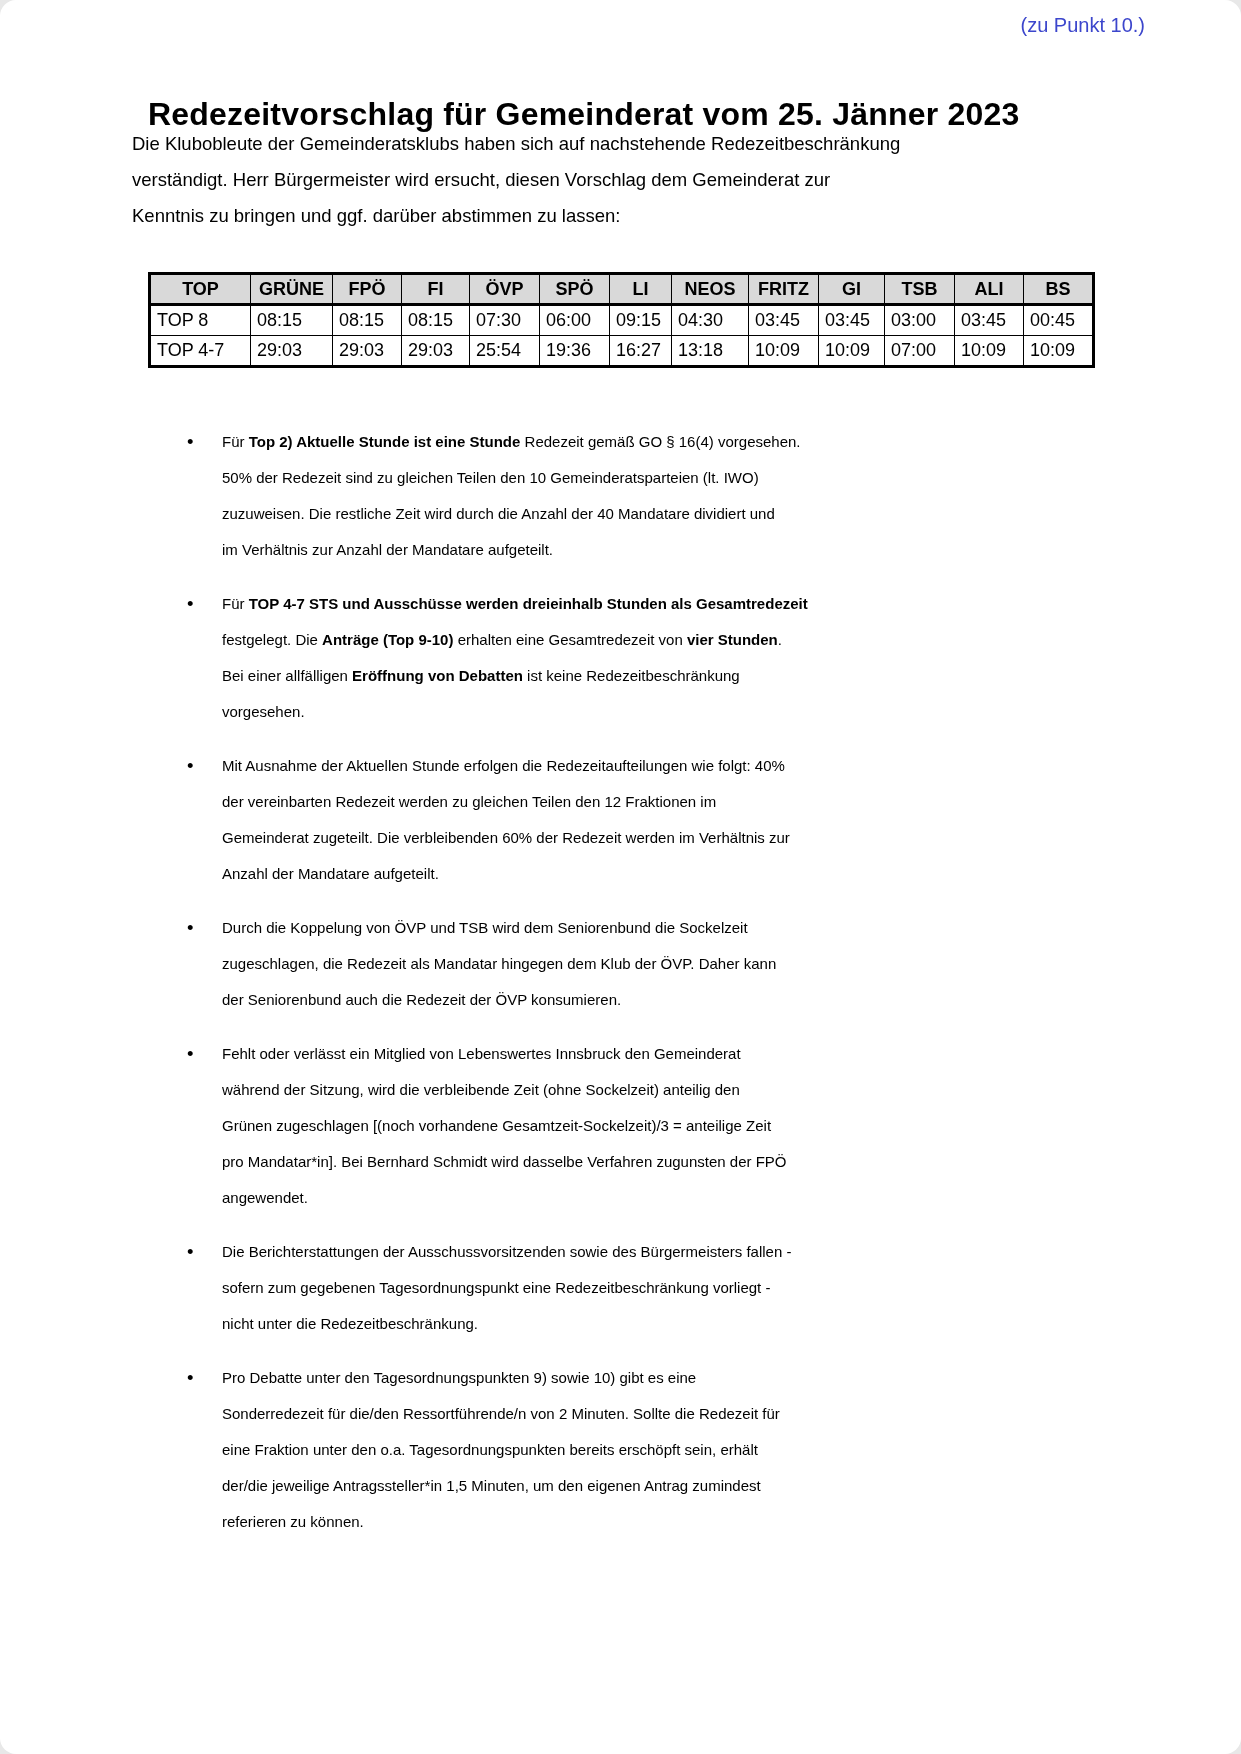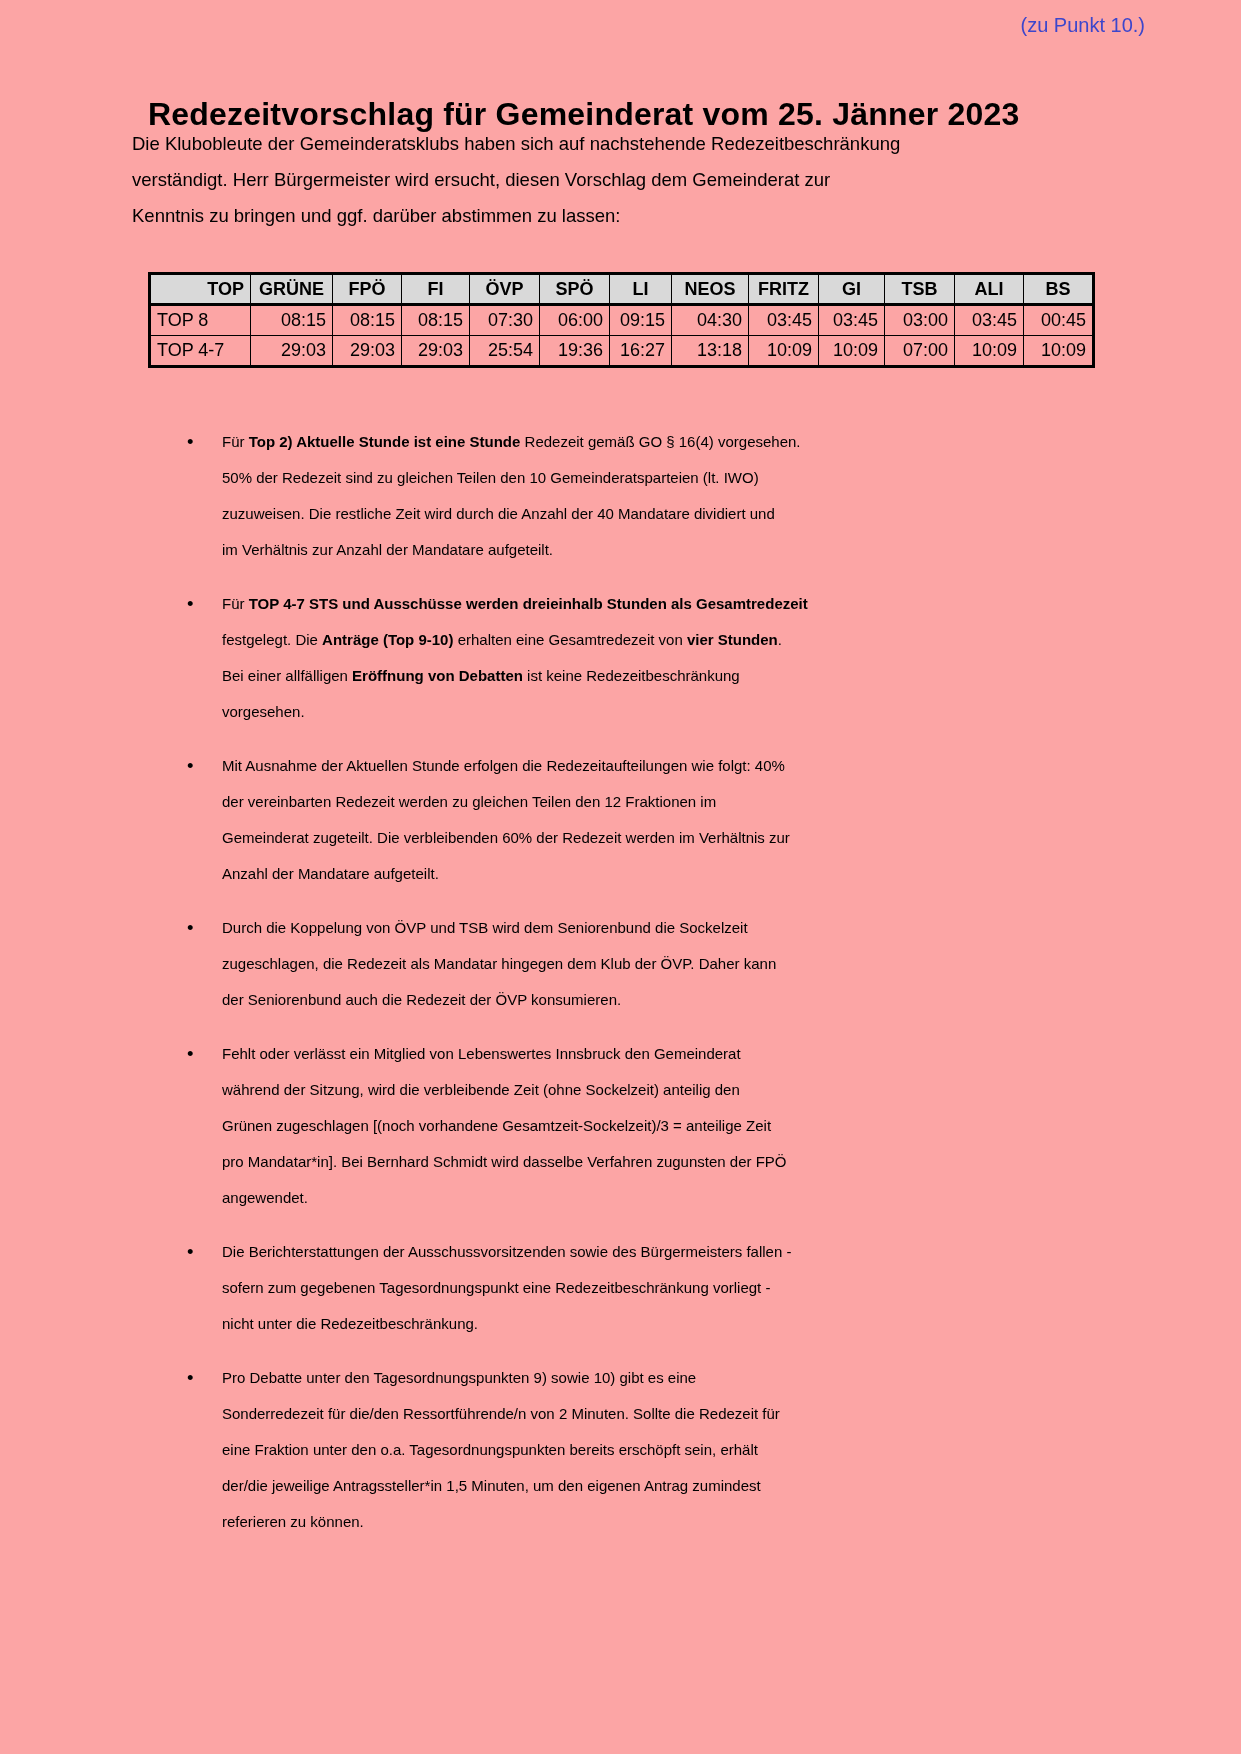--- a/index.html
+++ b/index.html
@@ -1,23 +1,24 @@
 <!DOCTYPE html>
 <html><head>
 <meta charset="utf-8">
 <style>
   html,body { margin:0; padding:0; background:#e8e8e8; }
   .page {
     position:relative;
     width:1241px; height:1754px;
-    background:#fca5a5;
+    background:#ffffff;
     font-family:"Liberation Sans", sans-serif;
     color:#000000;
     margin:0 auto;
     overflow:hidden;
+    border-radius:16px;
   }
   .header-note {
     position:absolute;
     top:14px; right:96px;
     font-size:20px;
     color:#3C46CC;
     white-space:nowrap;
   }
   .title {
     position:absolute;
@@ -52,22 +53,22 @@
     overflow:hidden;
     white-space:nowrap;
     box-sizing:border-box;
   }
   table.times thead th {
     background:#D9D9D9;
     font-weight:bold;
     text-align:center;
     border-bottom:3px solid #000;
   }
-  table.times thead th.first { text-align:right; }
-  table.times td { text-align:right; font-variant-numeric:tabular-nums; }
+  table.times thead th.first { text-align:center; }
+  table.times td { font-variant-numeric:tabular-nums; }
   table.times td.row-label { text-align:left; }
   .bullets {
     position:absolute;
     top:424px; left:132px;
     width:1000px;
     margin:0; padding:0;
     list-style:none;
   }
   .bullets li {
     position:relative;

